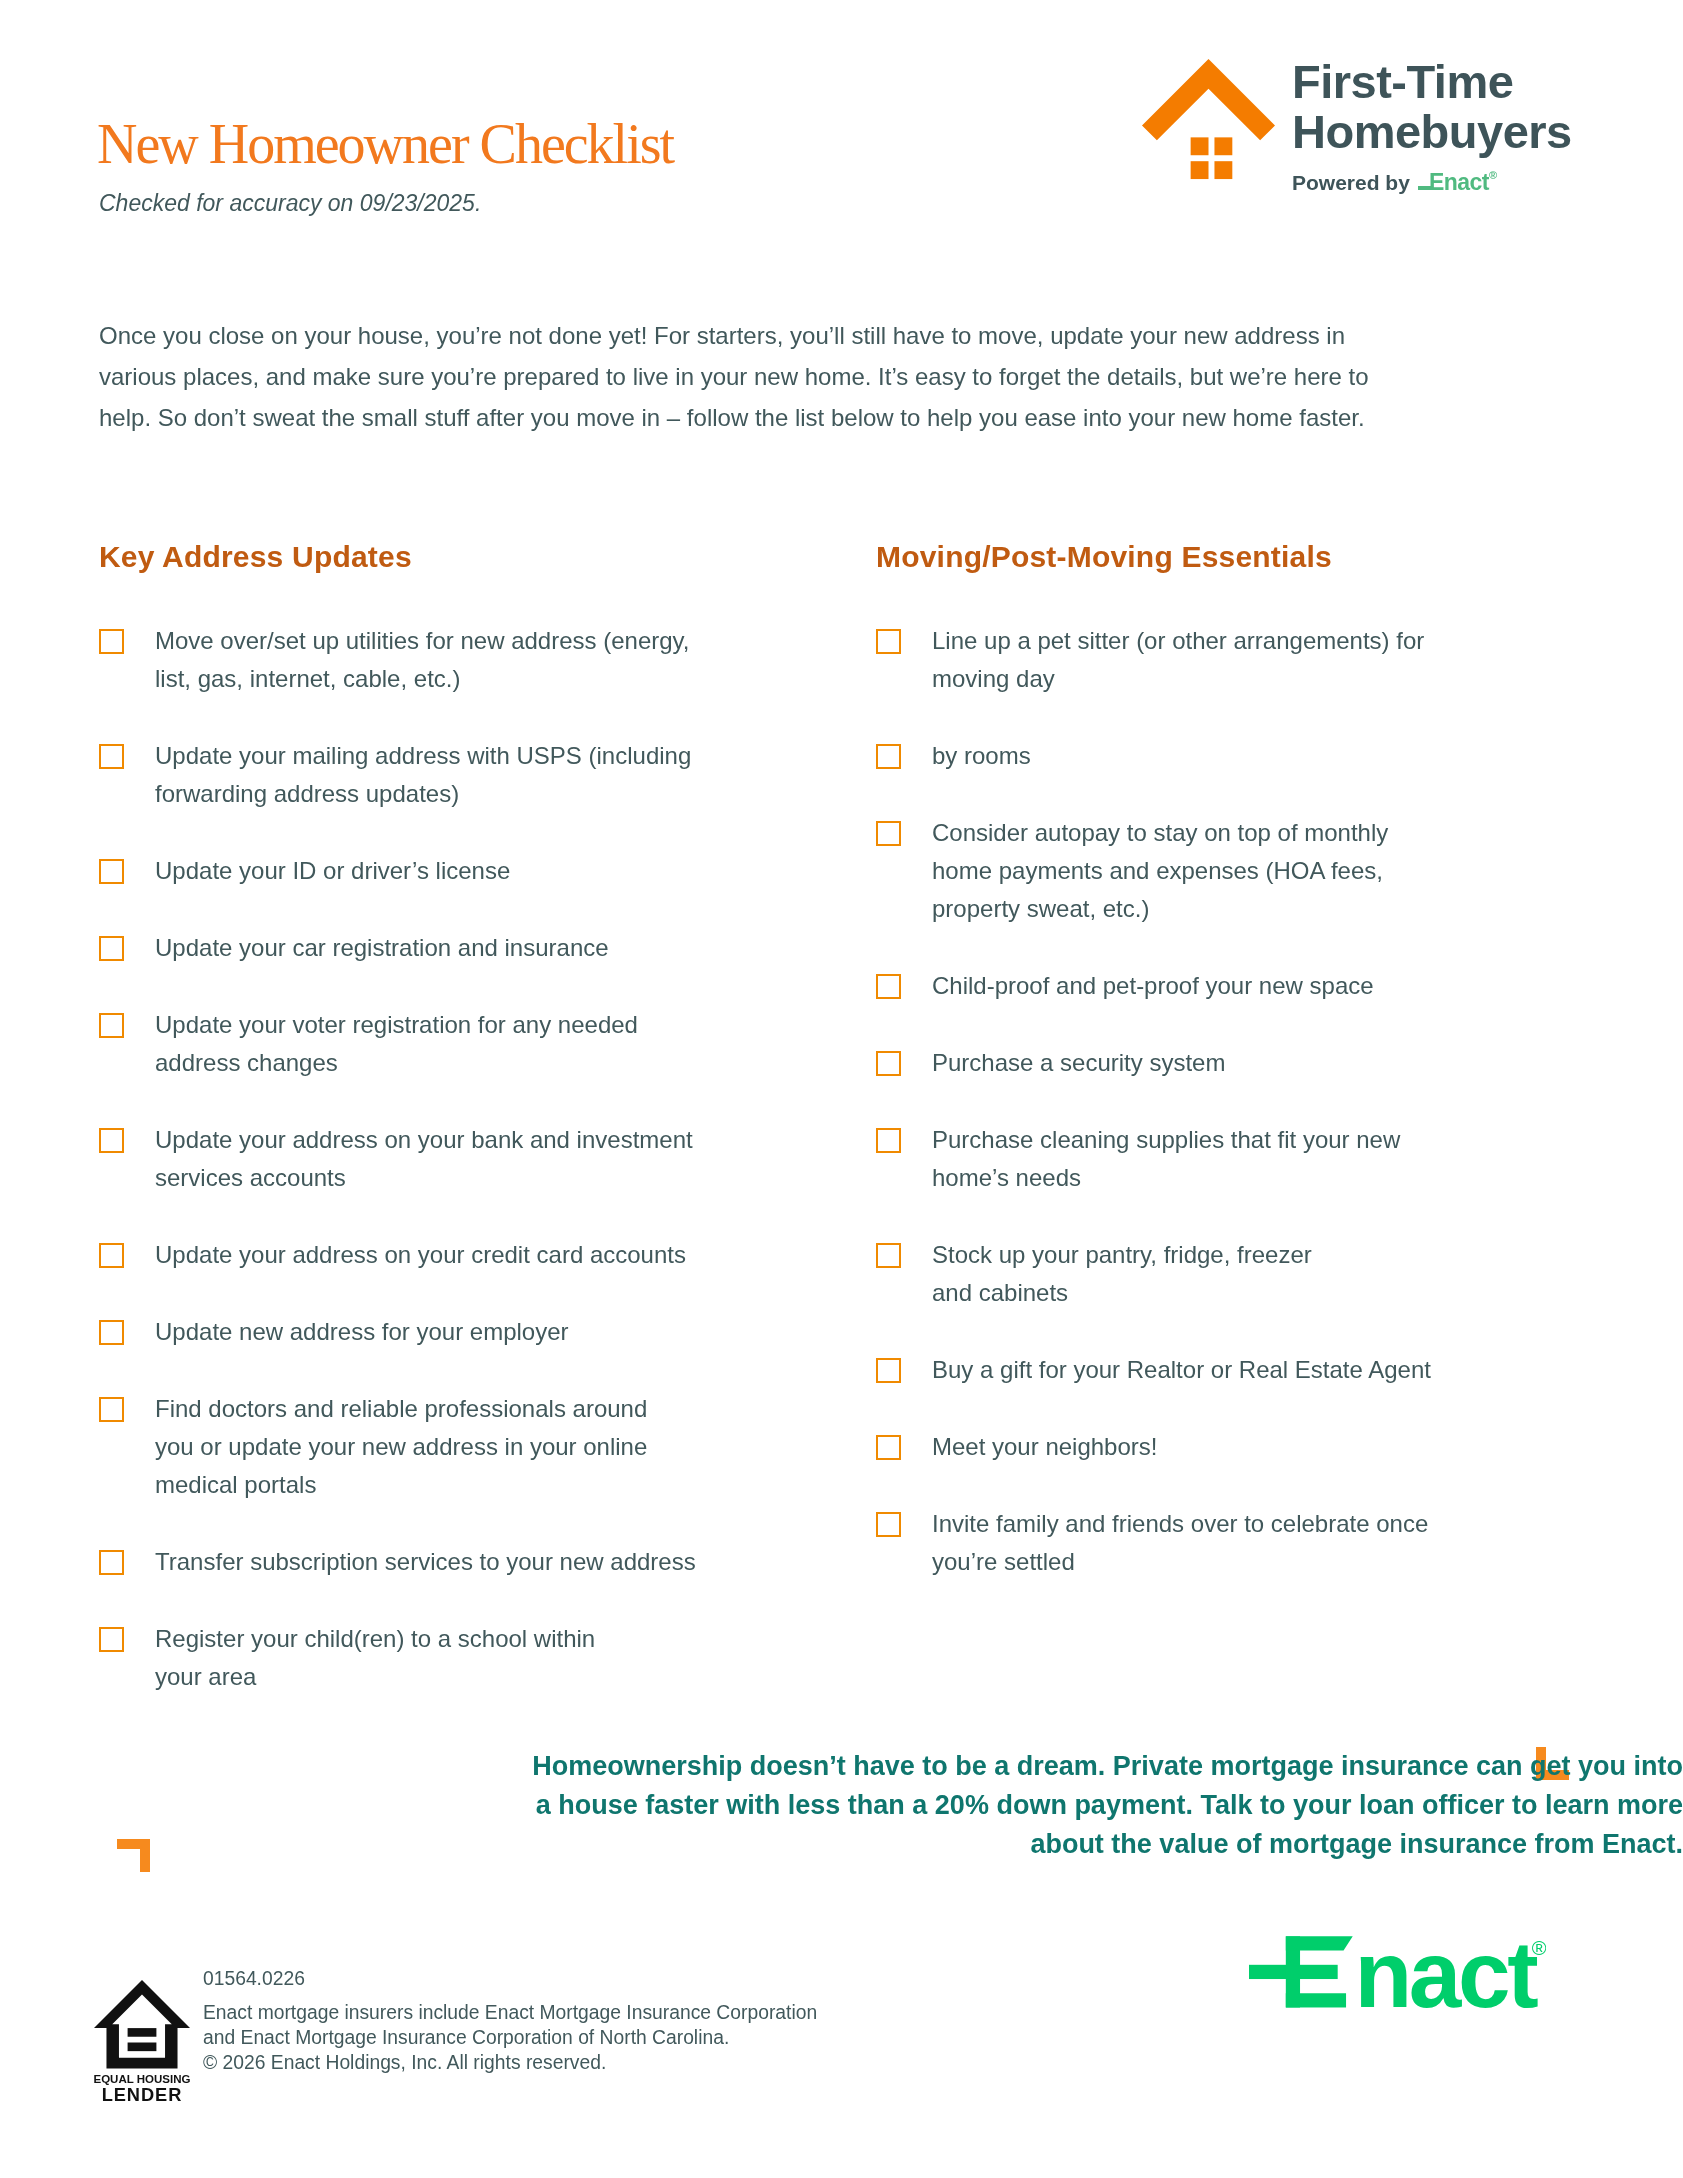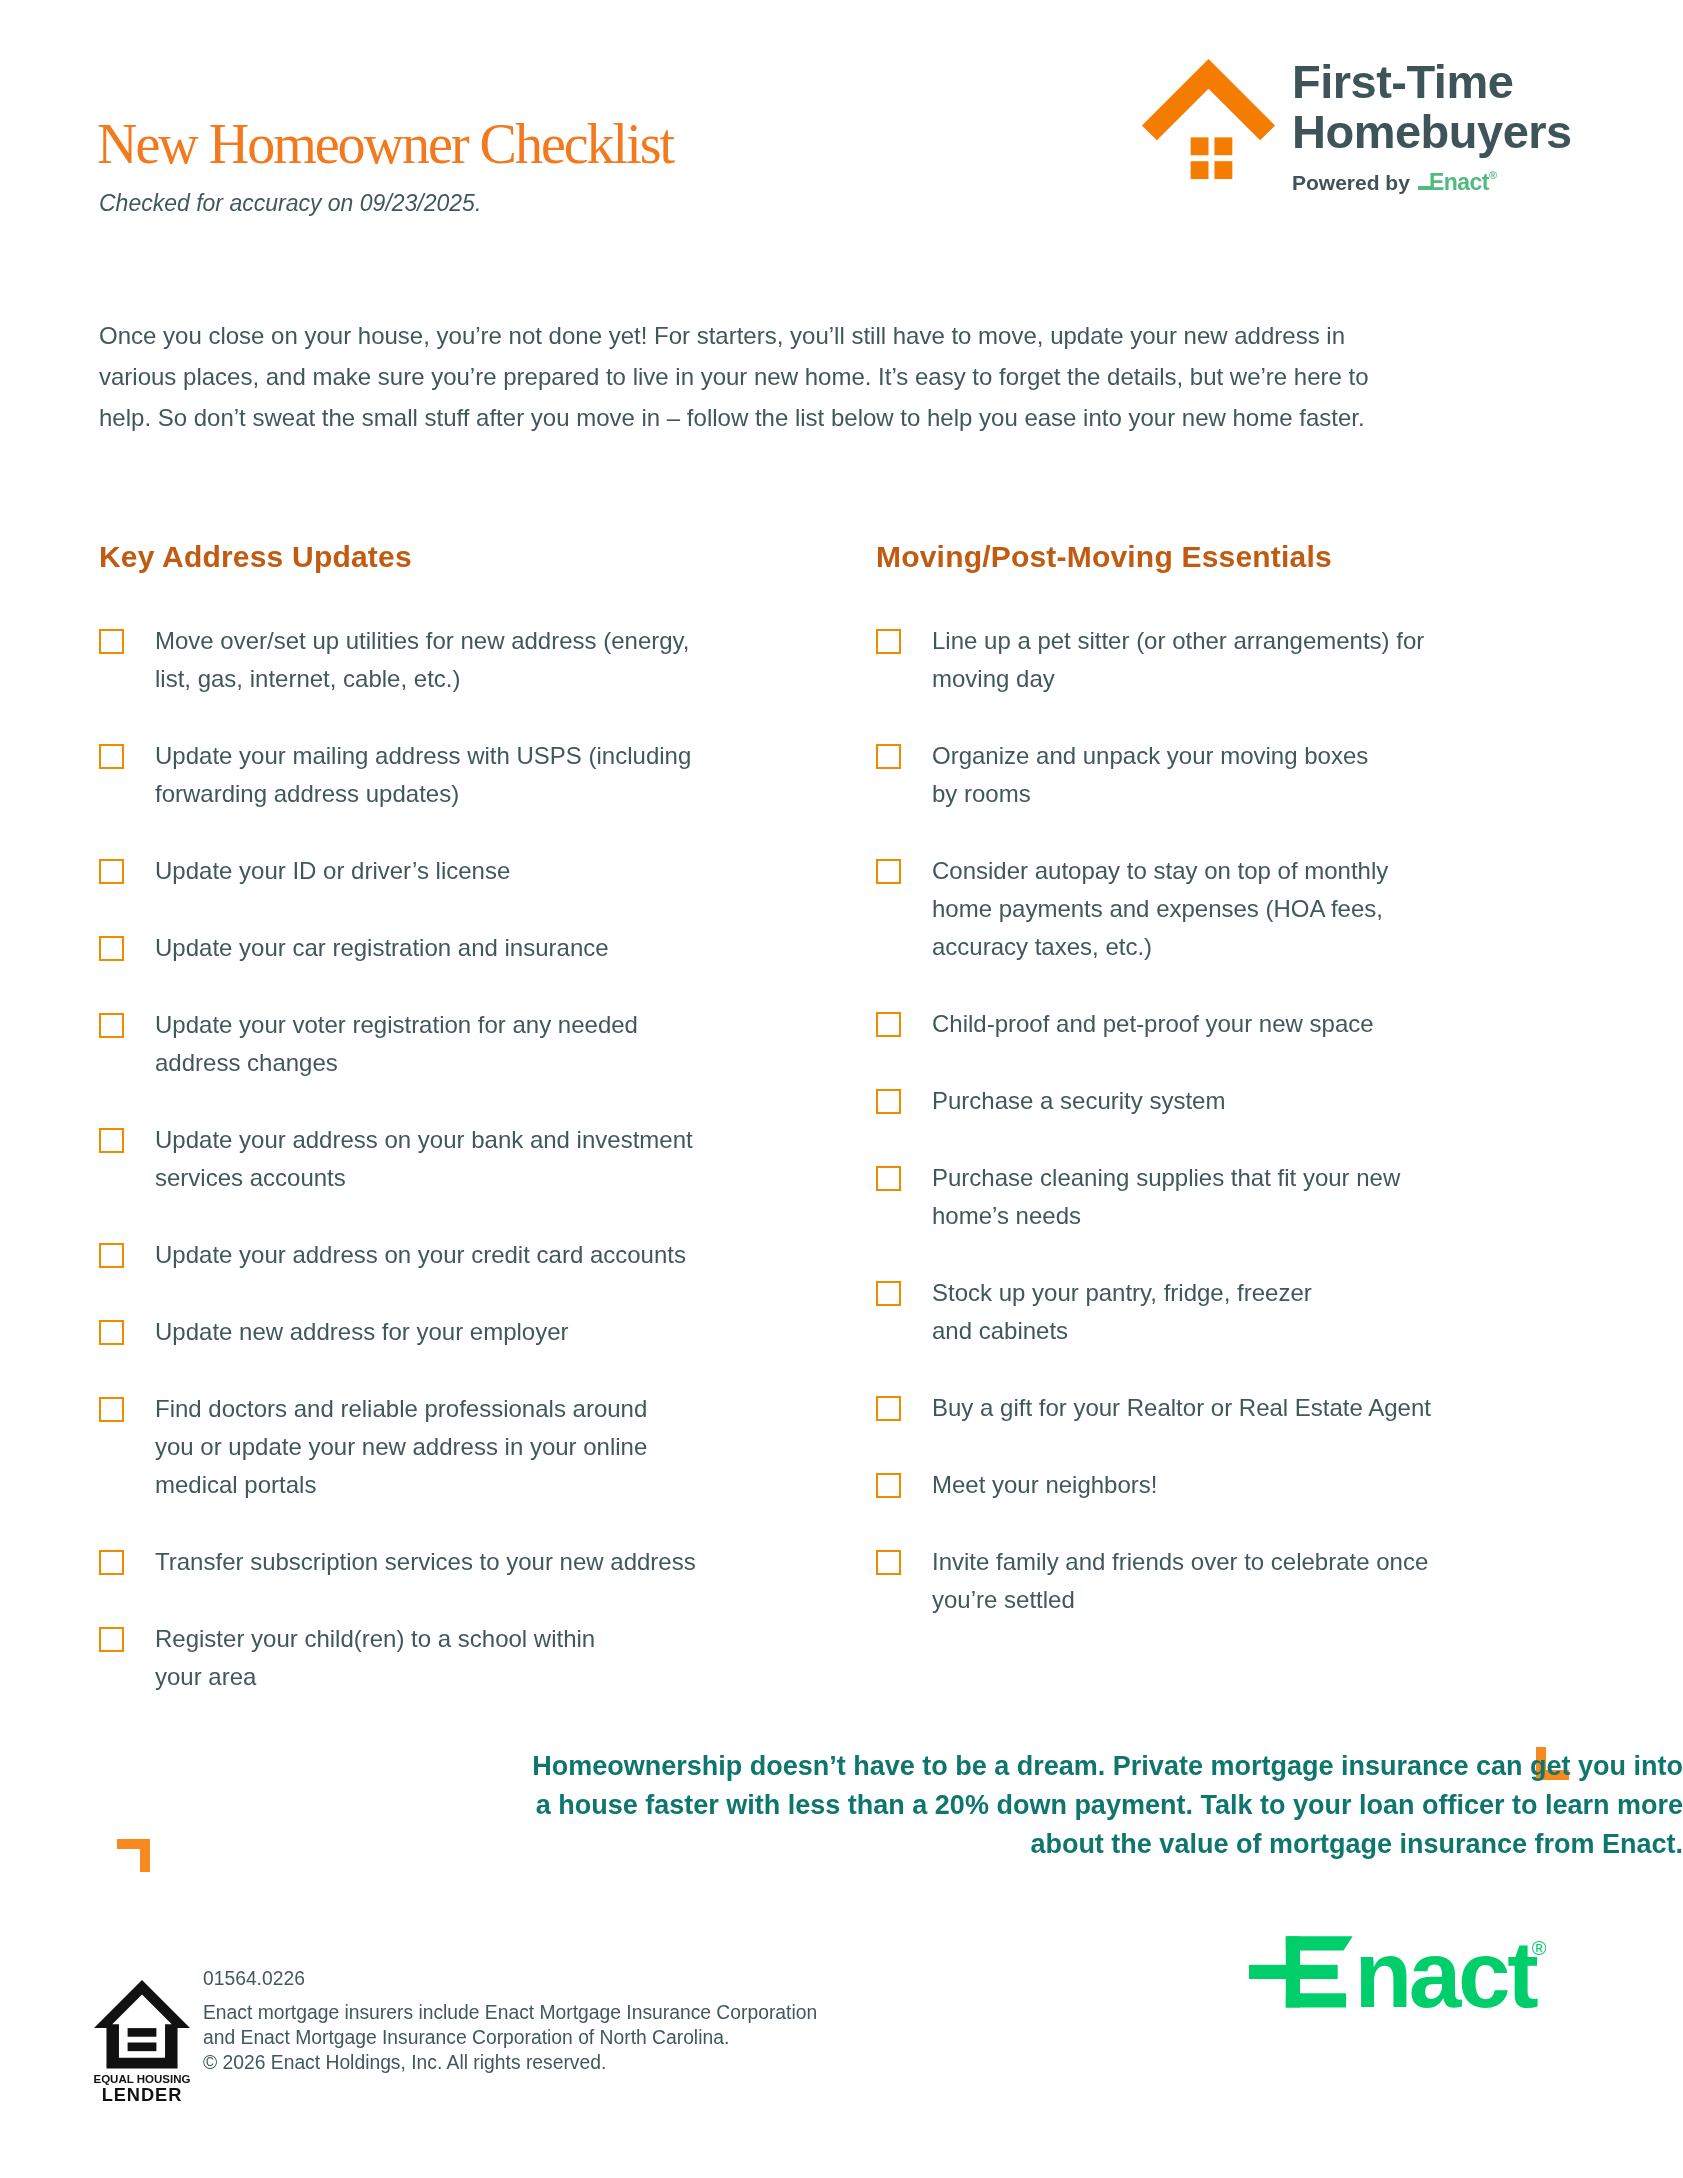--- a/index.html
+++ b/index.html
@@ -213,30 +213,29 @@
       <div class="check-item">
         <span class="checkbox"></span>
         <div class="item-text">
           <div>Line up a pet sitter (or other arrangements) for</div>
           <div>moving day</div>
         </div>
       </div>
       <div class="check-item">
         <span class="checkbox"></span>
         <div class="item-text">
-          <div>Organize and unpack your moving boxes</div>
           <div>by rooms</div>
         </div>
       </div>
       <div class="check-item">
         <span class="checkbox"></span>
         <div class="item-text">
           <div>Consider autopay to stay on top of monthly</div>
           <div>home payments and expenses (HOA fees,</div>
-          <div>accuracy taxes, etc.)</div>
+          <div>property sweat, etc.)</div>
         </div>
       </div>
       <div class="check-item">
         <span class="checkbox"></span>
         <div class="item-text">
           <div>Child-proof and pet-proof your new space</div>
         </div>
       </div>
       <div class="check-item">
         <span class="checkbox"></span>

